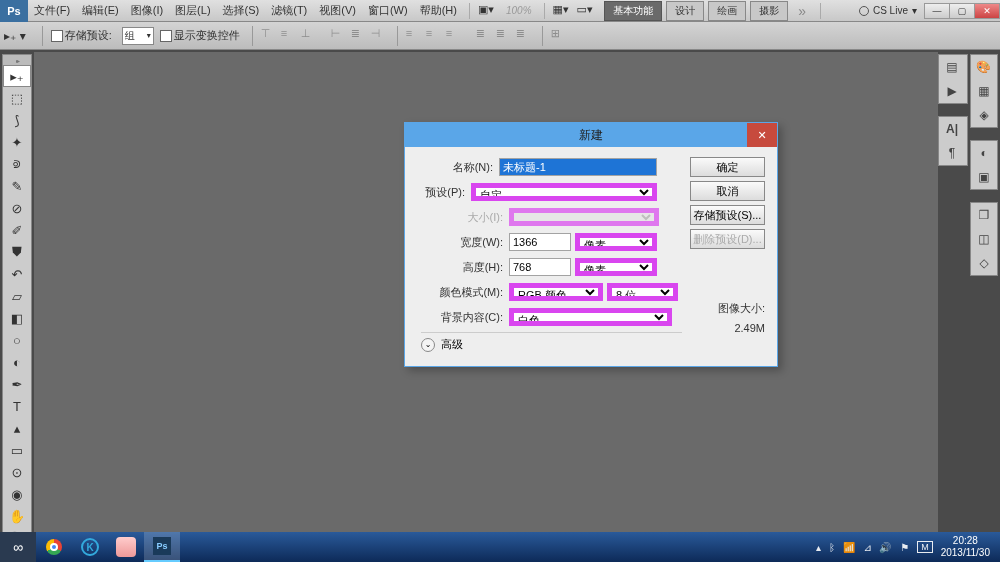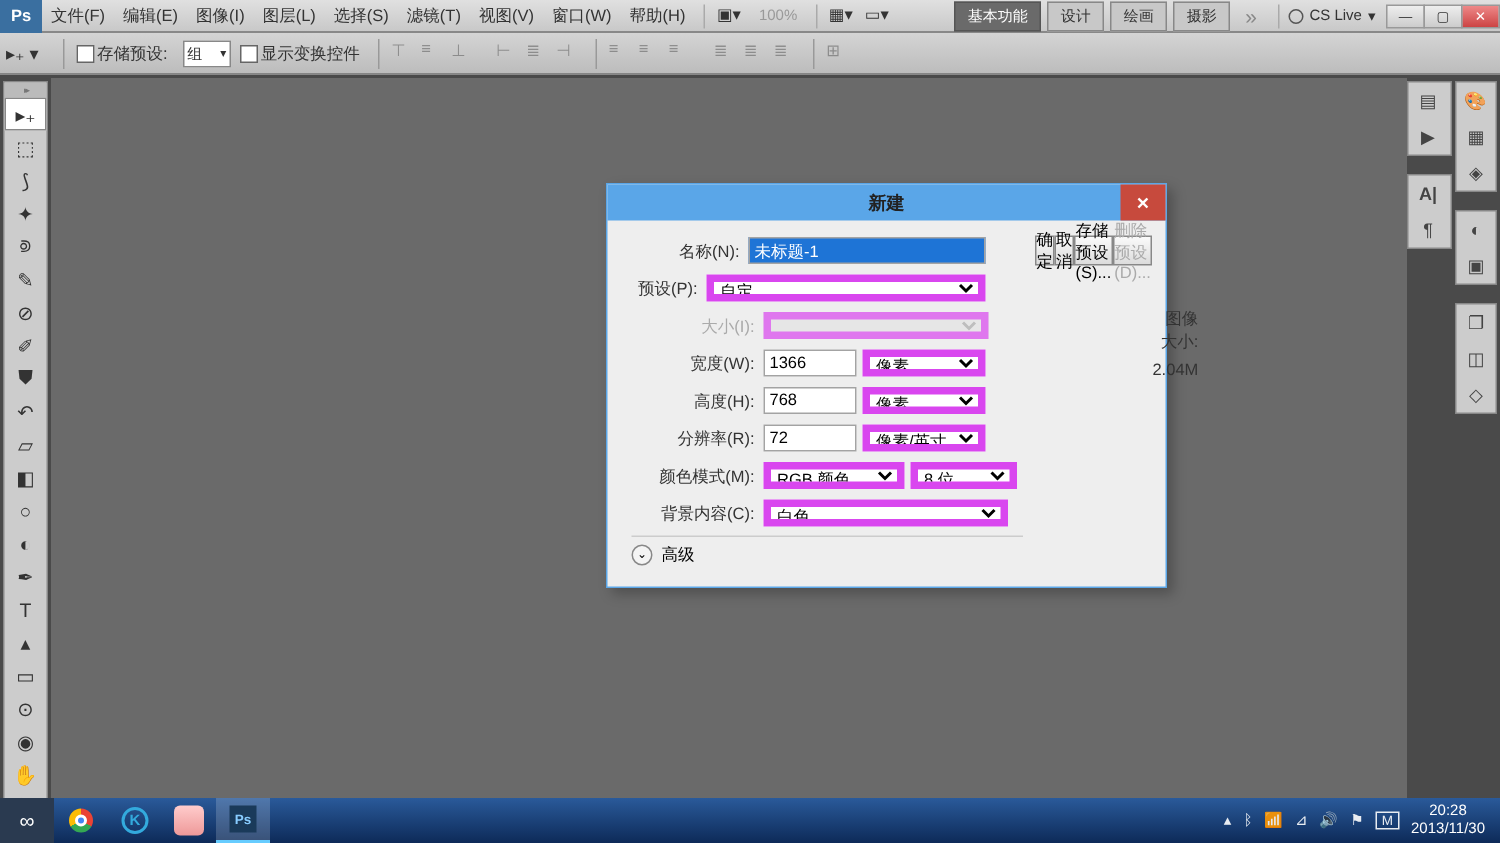--- a/index.html
+++ b/index.html
@@ -4,26 +4,26 @@
 <style>
 * { margin: 0; padding: 0; box-sizing: border-box; font-family: "Microsoft YaHei", sans-serif; }
 body { width: 1000px; height: 562px; background: #4a4a4a; overflow: hidden; position: relative; }
 
 
 .menubar { height: 22px; background: linear-gradient(#e0e0e0,#c8c8c8); display: flex; align-items: center; font-size: 11px; color: #333; border-bottom: 1px solid #888; }
 .menubar .ps-logo { width: 28px; height: 22px; background: #3a6fa0; color: #fff; display: flex; align-items: center; justify-content: center; font-size: 11px; font-weight: bold; }
 .menubar .menu-item { padding: 0 6px; cursor: pointer; }
 .menubar .divider { width: 1px; height: 16px; background: #aaa; margin: 0 6px; }
 .menubar .tool-icon { width: 20px; height: 16px; margin: 0 2px; display: inline-block; }
-.menubar .zoom { color: #999; font-size: 10px; margin: 0 6px; }
+.menubar .zoom { color: #999; font-size: 10px; margin: 0 6px; font-style: italic; }
 .menubar .spacer { flex: 1; }
 .menubar .ws-btn { padding: 2px 8px; font-size: 10px; margin: 0 2px; border: 1px solid #888; background: #c8c8c8; }
 .menubar .ws-btn.active { background: #6a6a6a; color: #fff; border-color: #555; }
 .menubar .arrows { color: #888; margin: 0 8px; font-size: 14px; }
-.menubar .cs-live { font-size: 10px; margin-right: 8px; display: flex; align-items: center; gap: 4px; }
+.menubar .cs-live { font-size: 10px; margin-right: 8px; display: flex; align-items: center; gap: 4px; margin-left: 32px; }
 .menubar .circle { width: 10px; height: 10px; border: 1px solid #555; border-radius: 50%; display: inline-block; }
 .menubar .winctrl { display: flex; }
 .menubar .winbtn { width: 26px; height: 16px; border: 1px solid #999; background: linear-gradient(#eee,#ccc); margin-left: -1px; font-size: 9px; text-align: center; line-height: 14px; }
 .menubar .winbtn.close { background: linear-gradient(#e88,#c44); color: #fff; }
 
 
 .optionsbar { height: 28px; background: linear-gradient(#d4d4d4,#bcbcbc); display: flex; align-items: center; font-size: 11px; color: #333; border-bottom: 1px solid #888; padding-left: 4px; }
 .optionsbar .tool-ind { font-size: 12px; margin-right: 8px; }
 .optionsbar .checkbox { width: 12px; height: 12px; border: 1px solid #666; margin-right: 2px; background: #fff; }
 .optionsbar .label { margin-right: 4px; }
@@ -48,25 +48,25 @@
 .right-col1 { position: absolute; right: 32px; top: 54px; width: 30px; display: flex; flex-direction: column; gap: 12px; }
 .right-col2 { position: absolute; right: 2px; top: 54px; width: 28px; display: flex; flex-direction: column; gap: 12px; }
 .right-group { background: #ccc; border: 1px solid #888; display: flex; flex-direction: column; }
 .right-group .pcell { width: 26px; height: 24px; display: flex; align-items: center; justify-content: center; font-size: 12px; color: #444; }
 
 
 .canvas-area { position: absolute; left: 34px; right: 62px; top: 52px; bottom: 30px; background: #6a6a6a; }
 
 
 .dialog { position: absolute; left: 404px; top: 122px; width: 374px; background: #eeeeee; border: 1px solid #5aa6e8; box-shadow: 4px 4px 8px rgba(0,0,0,0.25); font-size: 11px; }
-.dialog .titlebar { height: 24px; background: #5aa6e8; display: flex; align-items: center; justify-content: center; position: relative; color: #222; font-size: 12px; font-weight: bold; }
+.dialog .titlebar { height: 24px; background: #5aa6e8; display: flex; align-items: center; justify-content: center; position: relative; color: #222; font-size: 12px; }
 .dialog .closebtn { position: absolute; right: 0; top: 0; width: 30px; height: 24px; background: #c74a3d; color: #fff; display: flex; align-items: center; justify-content: center; font-size: 11px; }
 .dialog .body { display: flex; padding: 10px 12px 14px 12px; gap: 12px; }
 .dialog .left-form { flex: 1; }
-.dialog .right-btns { width: 92px; display: flex; flex-direction: row; }
+.dialog .right-btns { width: 92px; display: flex; flex-direction: column; }
 .dialog .row { display: flex; align-items: center; margin-bottom: 5px; height: 20px; }
 .dialog .row label { width: 76px; text-align: right; margin-right: 6px; color: #333; }
 .dialog .row label.disabled { color: #aaa; }
 .dialog input[type=text] { height: 18px; border: 1px solid #a3a3a3; padding: 0 3px; font-size: 11px; background: #fff; }
 .dialog input[type=text].seltext { background: #1e74d6; color: #fff; }
 .dialog select { height: 18px; border: 5px solid #d946ef; font-size: 11px; background: #fff; }
 .dialog select:disabled { background: #e4e4e4; color: #aaa; }
 .dialog .btn { height: 20px; border: 1px solid #888; background: linear-gradient(#fafafa,#dcdcdc); margin-bottom: 4px; font-size: 11px; display: flex; align-items: center; justify-content: center; }
 .dialog .btn:disabled, .dialog .btn.disabled { color: #aaa; }
 .dialog .img-size { margin-top: 48px; text-align: right; color: #333; }
@@ -240,25 +240,20 @@
           <label>宽度(W):</label>
           <input type="text" style="width: 62px;" value="1366">
           <select style="width:82px;margin-left:4px"><option>像素</option></select>
         </div>
         <div class="row">
           <label>高度(H):</label>
           <input type="text" style="width: 62px;" value="768">
           <select style="width:82px;margin-left:4px"><option>像素</option></select>
         </div>
         <div class="row">
-          <label>分辨率(R):</label>
-          <input type="text" style="width: 62px;" value="72">
-          <select style="width:82px;margin-left:4px"><option>像素/英寸</option></select>
-        </div>
-        <div class="row">
           <label>颜色模式(M):</label>
           <select style="width:94px"><option>RGB 颜色</option></select>
           <select style="width:71px;margin-left:4px"><option>8 位</option></select>
         </div>
         <div class="row">
           <label>背景内容(C):</label>
           <select style="width:163px"><option>白色</option></select>
         </div>
       </div>
       <div class="adv-row">
@@ -266,21 +261,21 @@
         <span>高级</span>
       </div>
     </div>
     <div class="right-btns">
       <div class="btn">确定</div>
       <div class="btn">取消</div>
       <div class="btn">存储预设(S)...</div>
       <div class="btn disabled">删除预设(D)...</div>
       <div class="img-size">
         <div class="sz-lbl">图像大小:</div>
-        <div>2.04M</div>
+        <div>2.49M</div>
       </div>
     </div>
   </div>
 </div>
 
 <div class="taskbar">
   <div class="app start">∞</div>
   <div class="app">
       <div class="app-chrome"></div>
     </div>

